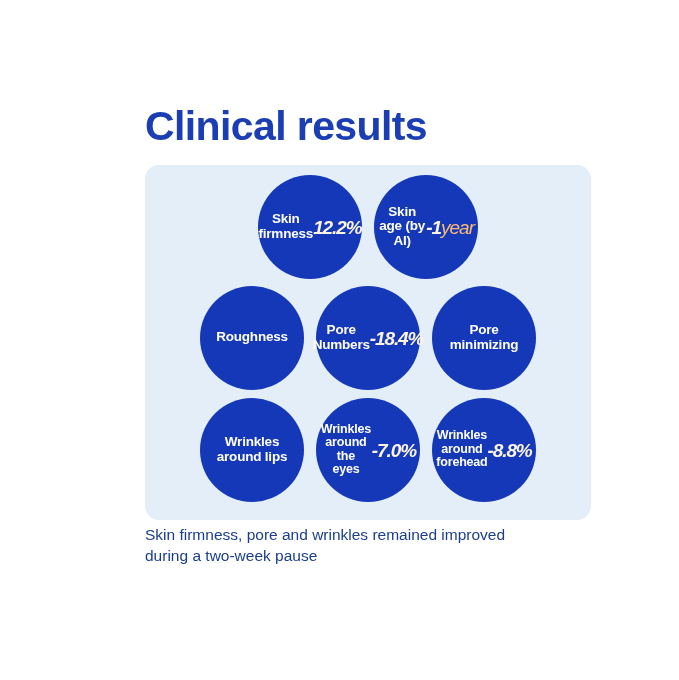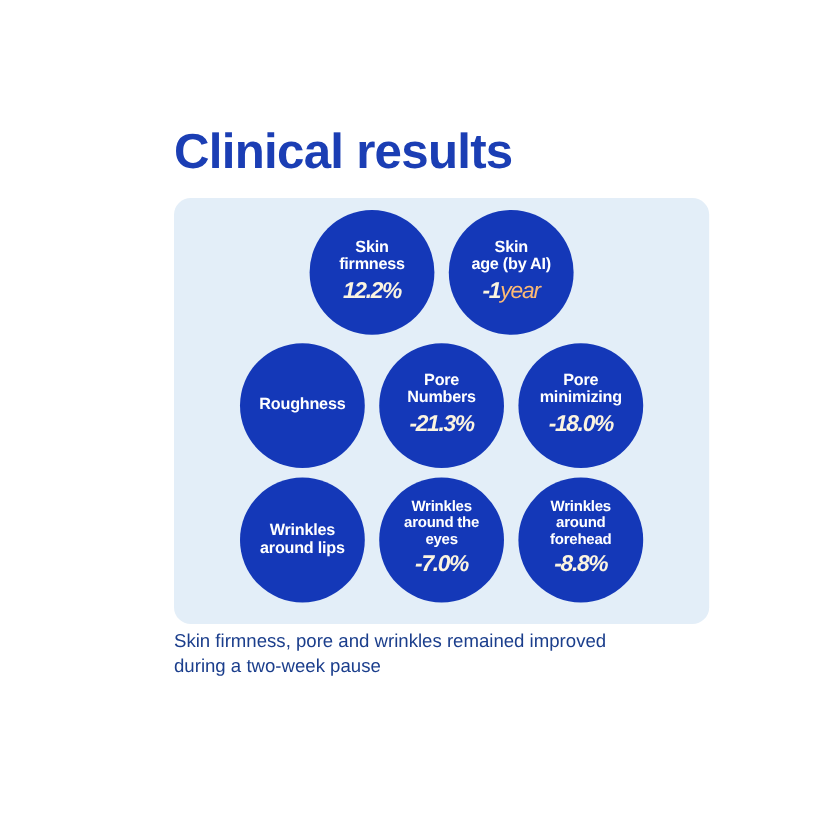--- a/index.html
+++ b/index.html
@@ -62,21 +62,21 @@
   .row-3 { top: 233px; }
 
   .bubble {
     position: relative;
     width: 104px;
     height: 104px;
     border-radius: 50%;
     background: #1438B8;
     box-sizing: border-box;
     display: flex;
-    flex-direction: column;
+    flex-direction: row;
     justify-content: center;
     align-items: center;
     padding: 0 4px;
     flex: 0 0 auto;
   }
 
   .bubble-label {
     color: #ffffff;
     font-size: 13.5px;
     line-height: 14.5px;
@@ -145,26 +145,25 @@
       </div>
     </div>
 
     <div class="bubble-row row-2">
       <div class="bubble">
         <div class="bubble-label">Roughness</div>
       </div>
       <div class="bubble">
         <div class="bubble-label">Pore
 Numbers</div>
-        <div class="bubble-value">-21.3%</div>
+        <div class="bubble-value">-18.4%</div>
       </div>
       <div class="bubble">
         <div class="bubble-label">Pore
 minimizing</div>
-        <div class="bubble-value">-18.0%</div>
       </div>
     </div>
 
     <div class="bubble-row row-3">
       <div class="bubble">
         <div class="bubble-label">Wrinkles
 around lips</div>
       </div>
       <div class="bubble three-line">
         <div class="bubble-label">Wrinkles

